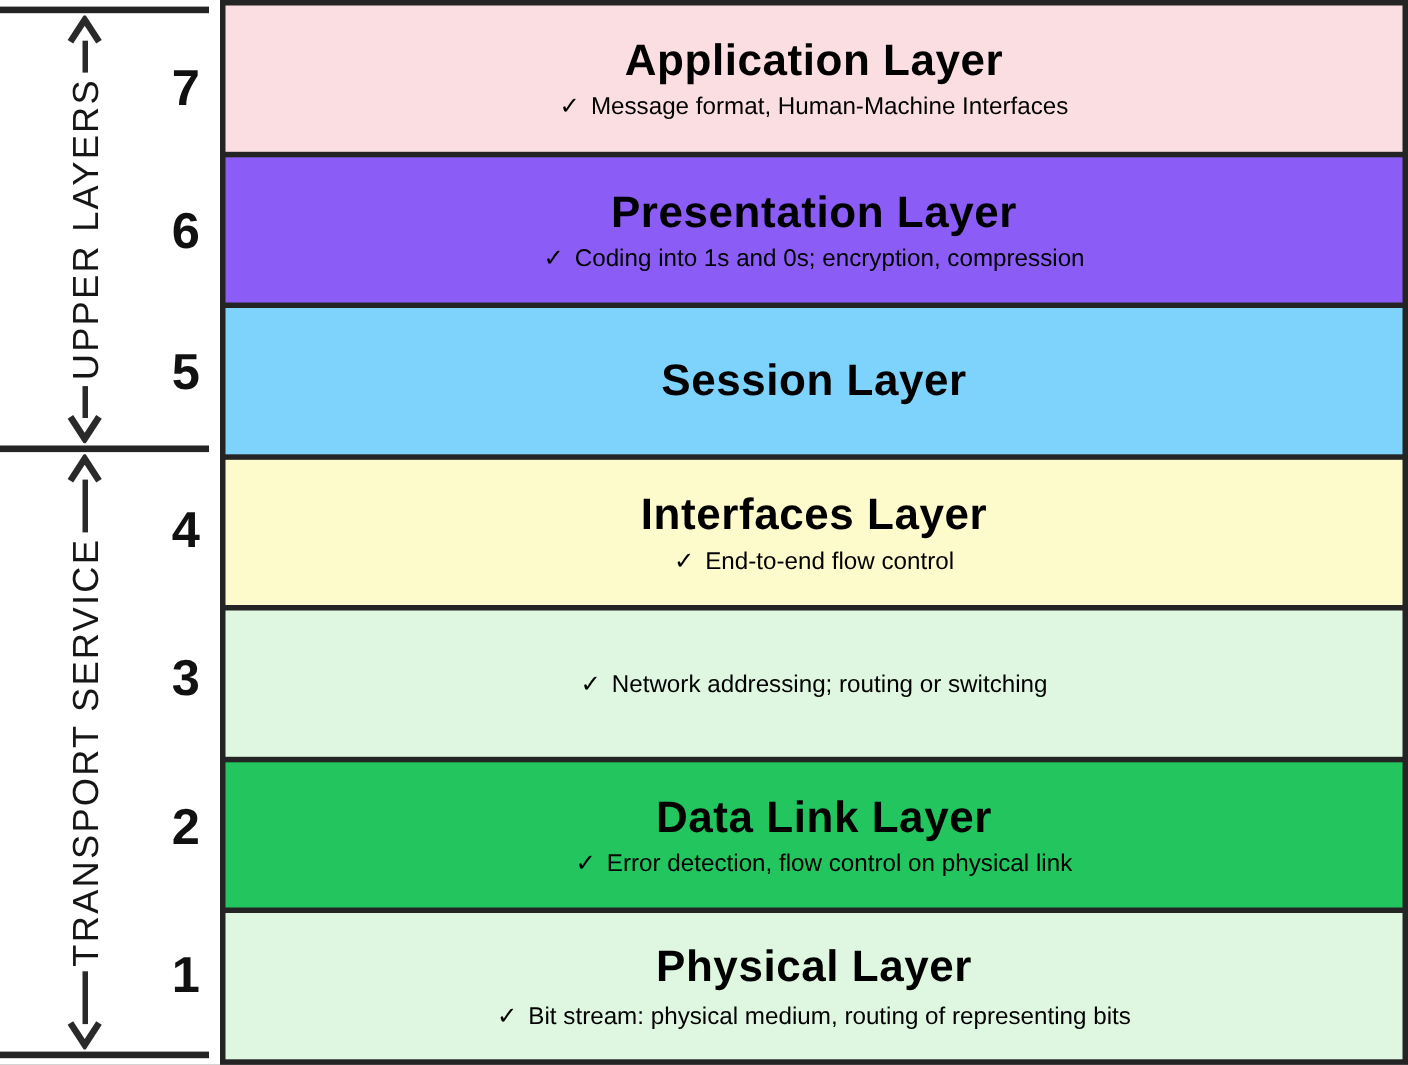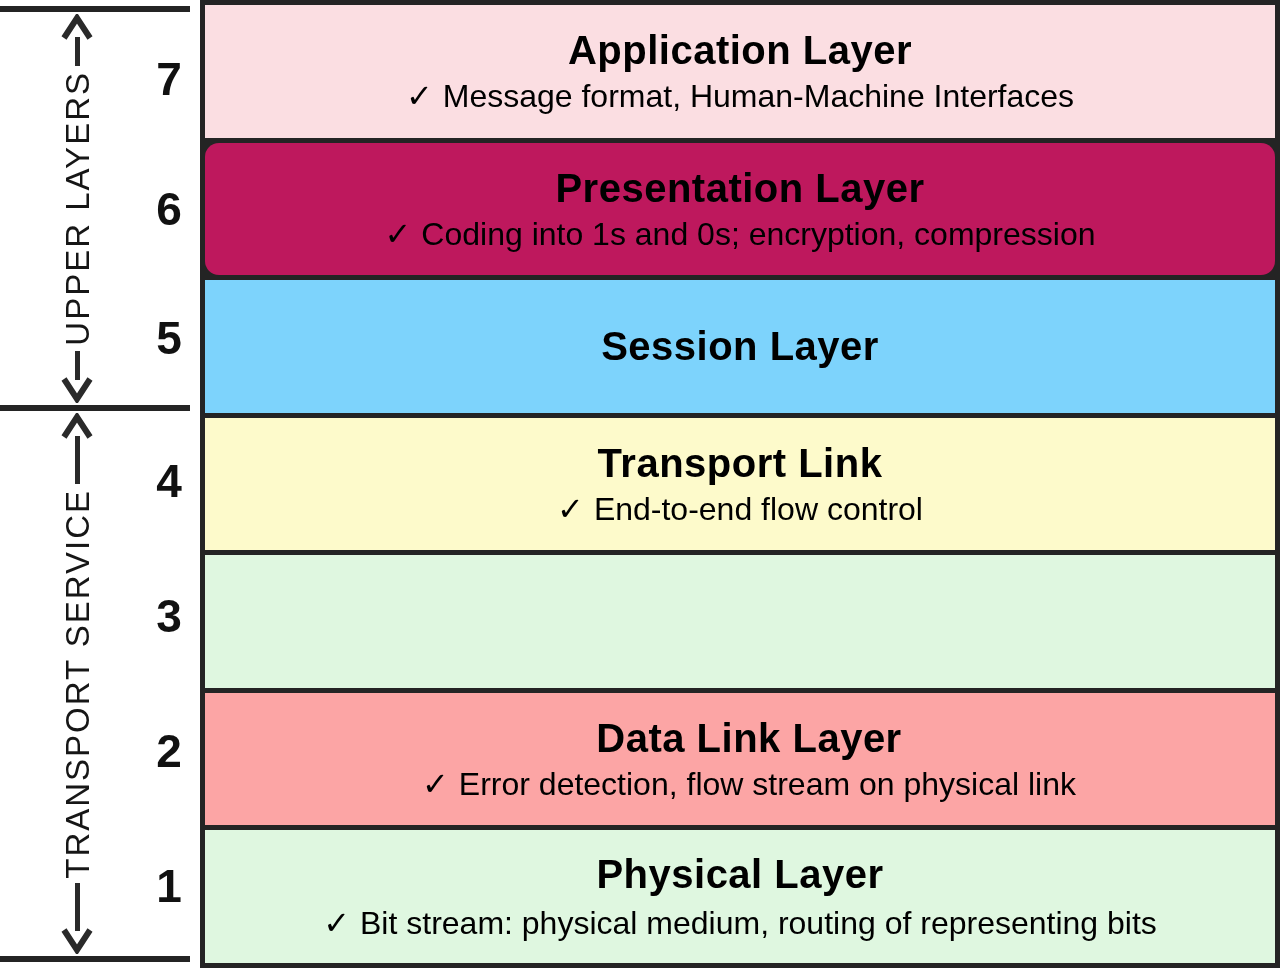--- a/index.html
+++ b/index.html
@@ -62,21 +62,21 @@
     flex:1 1 0;
     display:flex; flex-direction:column; align-items:center; justify-content:center;
     gap:9px;
     padding:4px 10px;
   }
   .layer-title {
     font-size:40px; font-weight:bold; color:#000; line-height:1.05;
     letter-spacing:0.5px;
   }
   .layer-note {
-    font-size:32px; color:#000; line-height:1.05; white-space:nowrap;
+    font-size:22px; color:#000; line-height:1.05; white-space:nowrap;
   }
   .check-icon { display:inline-block; margin-right:10px; }
 </style>
 </head>
 <body>
 
 <div class="canvas">
 
   <div class="left-rail">
     <div class="hline top"></div>
@@ -123,40 +123,41 @@
     </div>
   </div>
 
   <div class="stack">
 
     <div class="layer-box" style="background: rgb(251, 222, 226);">
       <div class="layer-title">Application Layer</div>
       <div class="layer-note"><span class="check-icon">✓</span><span>Message format, Human-Machine Interfaces</span></div>
     </div>
 
-    <div class="layer-box" style="background: #be185d; border-radius: 14px;">
+    <div class="layer-box" style="background: #8b5cf6;">
       <div class="layer-title">Presentation Layer</div>
       <div class="layer-note"><span class="check-icon">✓</span><span>Coding into 1s and 0s; encryption, compression</span></div>
     </div>
 
     <div class="layer-box" style="background: #7dd3fc;">
       <div class="layer-title">Session Layer</div>
     </div>
 
     <div class="layer-box" style="background: rgb(253, 250, 203);">
-      <div class="layer-title">Transport Link</div>
+      <div class="layer-title">Interfaces Layer</div>
       <div class="layer-note"><span class="check-icon">✓</span><span>End-to-end flow control</span></div>
     </div>
 
     <div class="layer-box" style="background: rgb(223, 247, 224);">
+      <div class="layer-note"><span class="check-icon">✓</span><span>Network addressing; routing or switching</span></div>
     </div>
 
-    <div class="layer-box" style="background: #fca5a5; padding-left: 28px;">
+    <div class="layer-box" style="background: #22c55e; padding-left: 28px;">
       <div class="layer-title">Data Link Layer</div>
-      <div class="layer-note"><span class="check-icon">✓</span><span>Error detection, flow stream on physical link</span></div>
+      <div class="layer-note"><span class="check-icon">✓</span><span>Error detection, flow control on physical link</span></div>
     </div>
 
     <div class="layer-box" style="background: rgb(223, 247, 224); gap: 12px;">
       <div class="layer-title">Physical Layer</div>
       <div class="layer-note"><span class="check-icon">✓</span><span>Bit stream: physical medium, routing of representing bits</span></div>
     </div>
 
   </div>
 </div>
 

